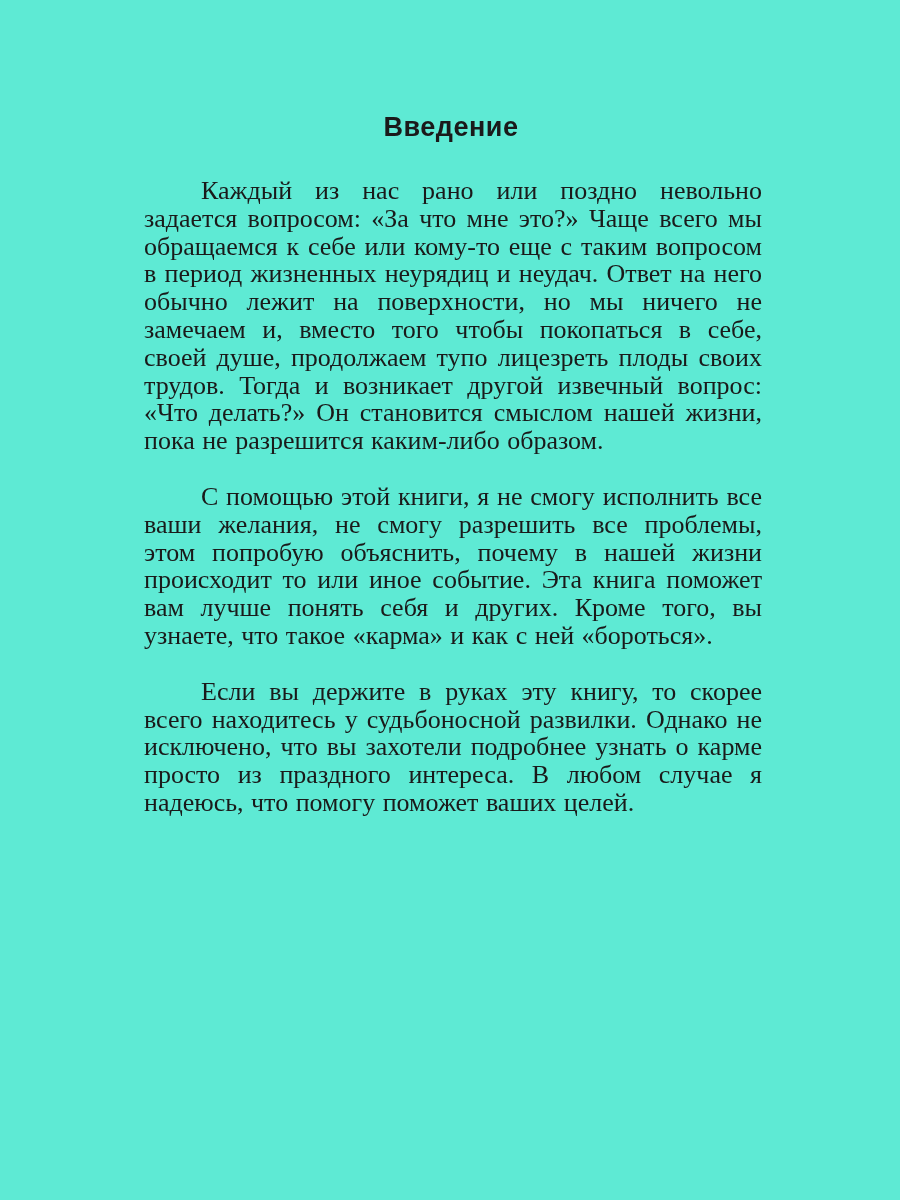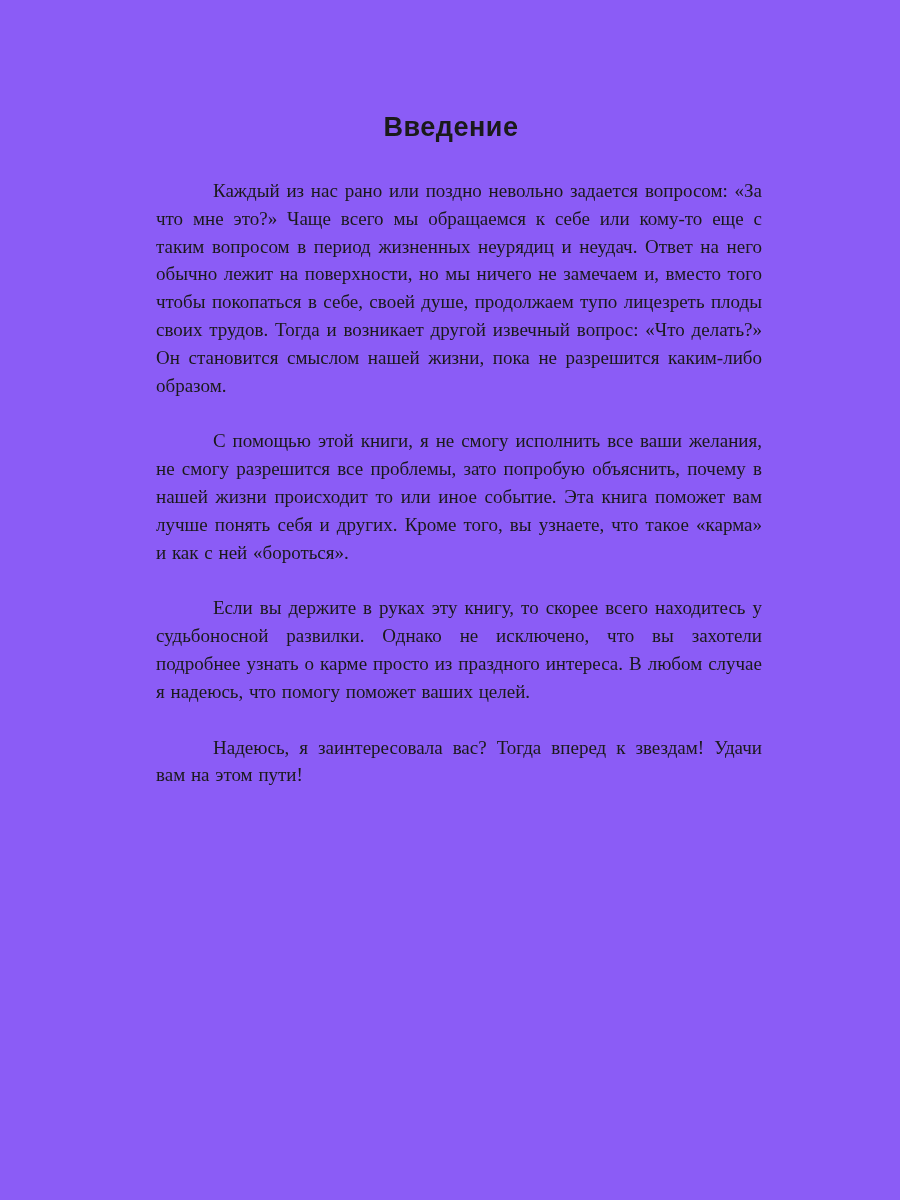--- a/index.html
+++ b/index.html
@@ -4,62 +4,61 @@
 <style>
   html, body {
     margin: 0;
     padding: 0;
     background: #ffffff;
   }
   .page {
     position: relative;
     width: 900px;
     height: 1200px;
-    background: #8b5cf6;
+    background: #5eead4;
     overflow: hidden;
     box-sizing: border-box;
   }
   .content {
     position: absolute;
     left: 140px;
     top: 112px;
     width: 622px;
   }
   .doc-title {
     font-family: "Liberation Sans", sans-serif;
     font-weight: bold;
     font-size: 27px;
     color: #1a1a1a;
     text-align: center;
     margin: 0 0 34px 0;
     letter-spacing: 0.5px;
   }
   .doc-paragraph {
     font-family: "Liberation Serif", serif;
-    font-size: 19px;
+    font-size: 26px;
     line-height: 27.8px;
     color: #1a1a1a;
     text-align: justify;
     text-indent: 57px;
-    margin: 0 0 28px 16px;
+    margin: 0 0 28px 4px;
     word-spacing: 1px;
   }
   .doc-paragraph:last-child {
     margin-bottom: 0;
   }
 </style>
 </head>
 <body>
 
 <div class="page">
   <div class="content">
     <h1 class="doc-title">Введение</h1>
 
     <p class="doc-paragraph">Каждый из нас рано или поздно невольно задается вопросом: «За что мне это?» Чаще всего мы обращаемся к себе или кому-то еще с таким вопросом в период жизненных неурядиц и неудач. Ответ на него обычно лежит на поверхности, но мы ничего не замечаем и, вместо того чтобы покопаться в себе, своей душе, продолжаем тупо лицезреть плоды своих трудов. Тогда и возникает другой извечный вопрос: «Что делать?» Он становится смыслом нашей жизни, пока не разрешится каким-либо образом.</p>
 
-    <p class="doc-paragraph">С помощью этой книги, я не смогу исполнить все ваши желания, не смогу разрешится все проблемы, зато попробую объяснить, почему в нашей жизни происходит то или иное событие. Эта книга поможет вам лучше понять себя и других. Кроме того, вы узнаете, что такое «карма» и как с ней «бороться».</p>
+    <p class="doc-paragraph">С помощью этой книги, я не смогу исполнить все ваши желания, не смогу разрешить все проблемы, этом попробую объяснить, почему в нашей жизни происходит то или иное событие. Эта книга поможет вам лучше понять себя и других. Кроме того, вы узнаете, что такое «карма» и как с ней «бороться».</p>
 
     <p class="doc-paragraph">Если вы держите в руках эту книгу, то скорее всего находитесь у судьбоносной развилки. Однако не исключено, что вы захотели подробнее узнать о карме просто из праздного интереса. В любом случае я надеюсь, что помогу поможет ваших целей.</p>
 
 
-    <p class="doc-paragraph">Надеюсь, я заинтересовала вас? Тогда вперед к звездам! Удачи вам на этом пути!</p>
   </div>
 </div>
 
 </body></html>

